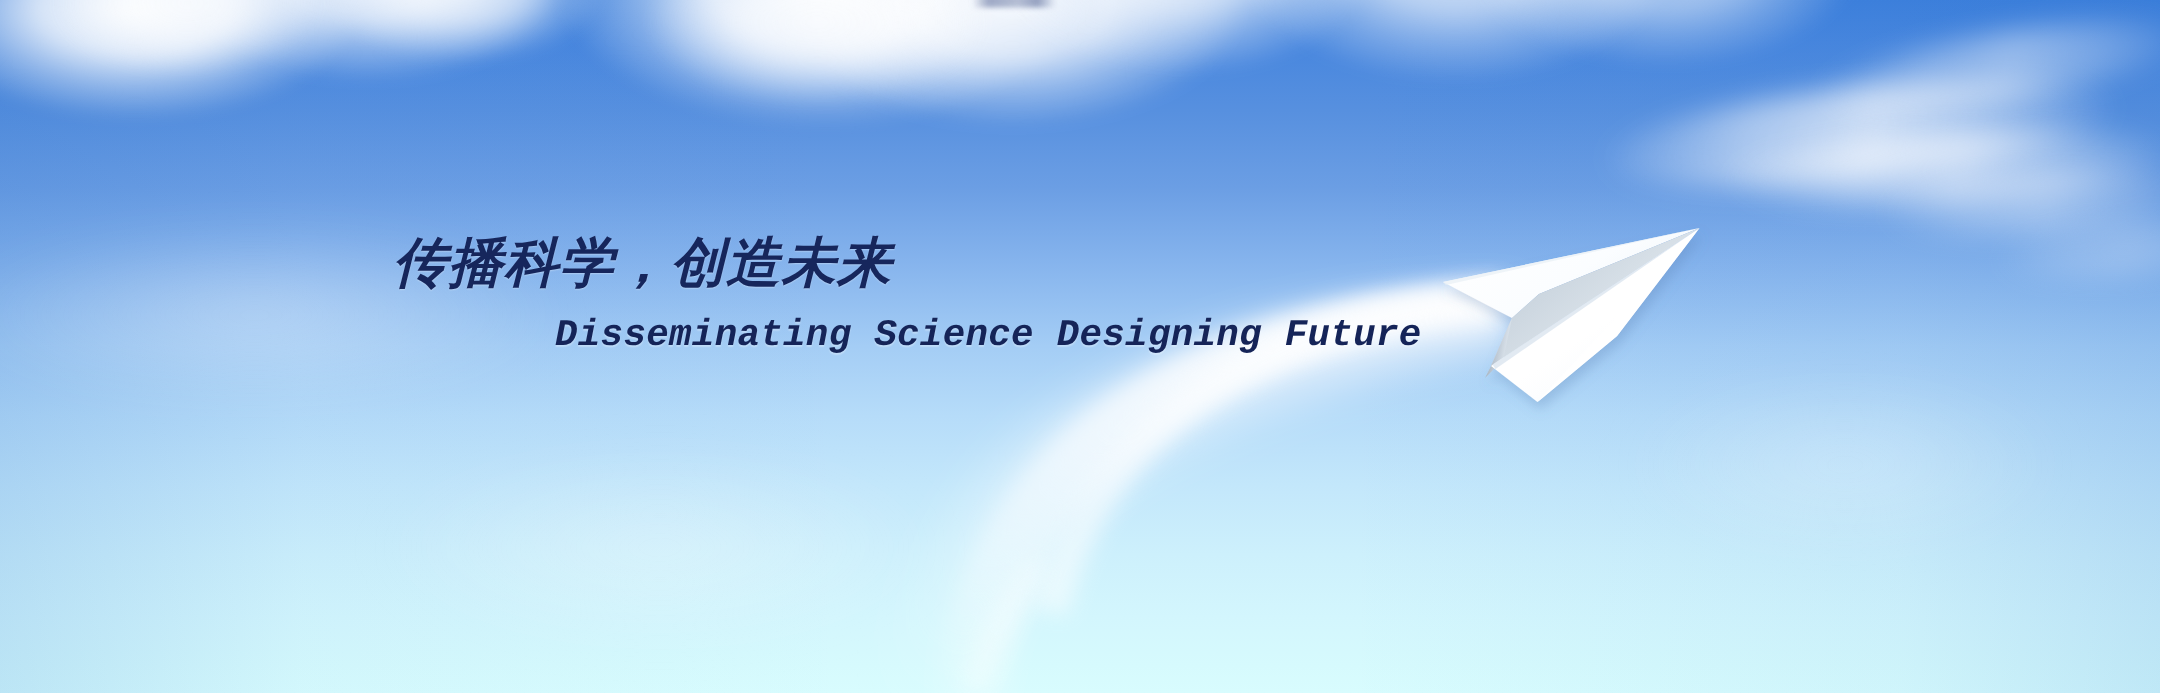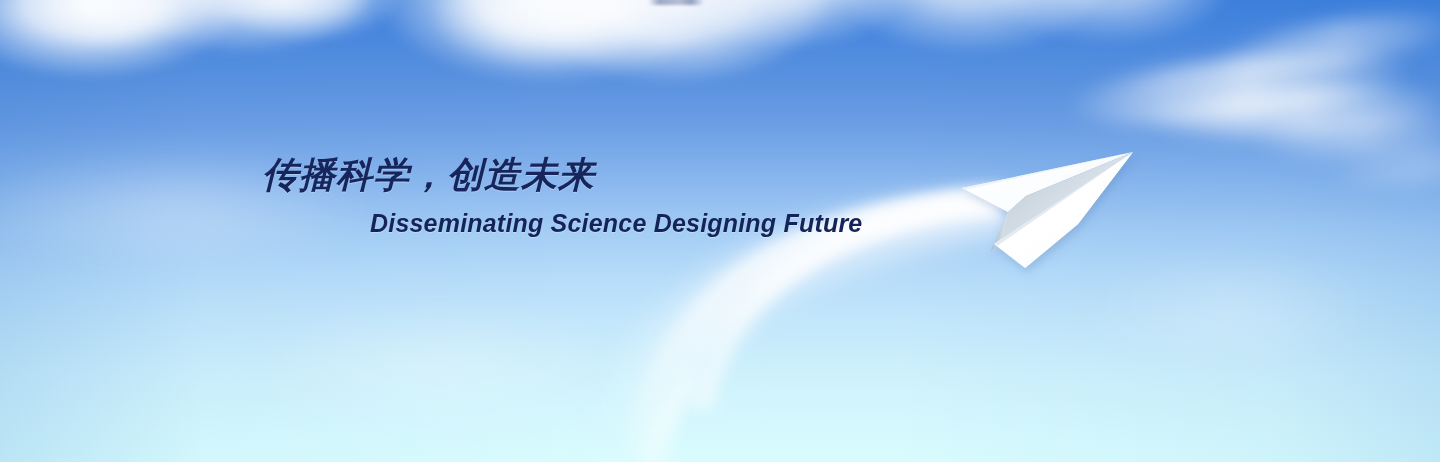--- a/index.html
+++ b/index.html
@@ -131,21 +131,21 @@
     font-style: italic;
     letter-spacing: 1px;
     color: #16265c;
     white-space: nowrap;
     text-shadow: 0 1px 1px rgba(255,255,255,0.30);
   }
   .title-en {
     position: absolute;
     left: 370px;
     top: 209px;
-    font-family: Liberation Sans, sans-serif;
+    font-family: Liberation Mono, monospace;
     font-size: 25px;
     font-weight: bold;
     font-style: italic;
     letter-spacing: 0.2px;
     color: #152458;
     white-space: nowrap;
     text-shadow: 0 1px 1px rgba(255,255,255,0.30);
   }
 
   

